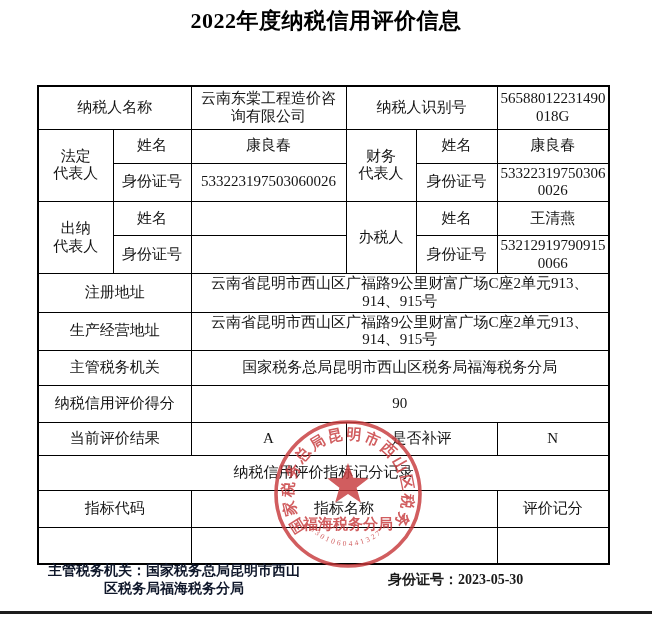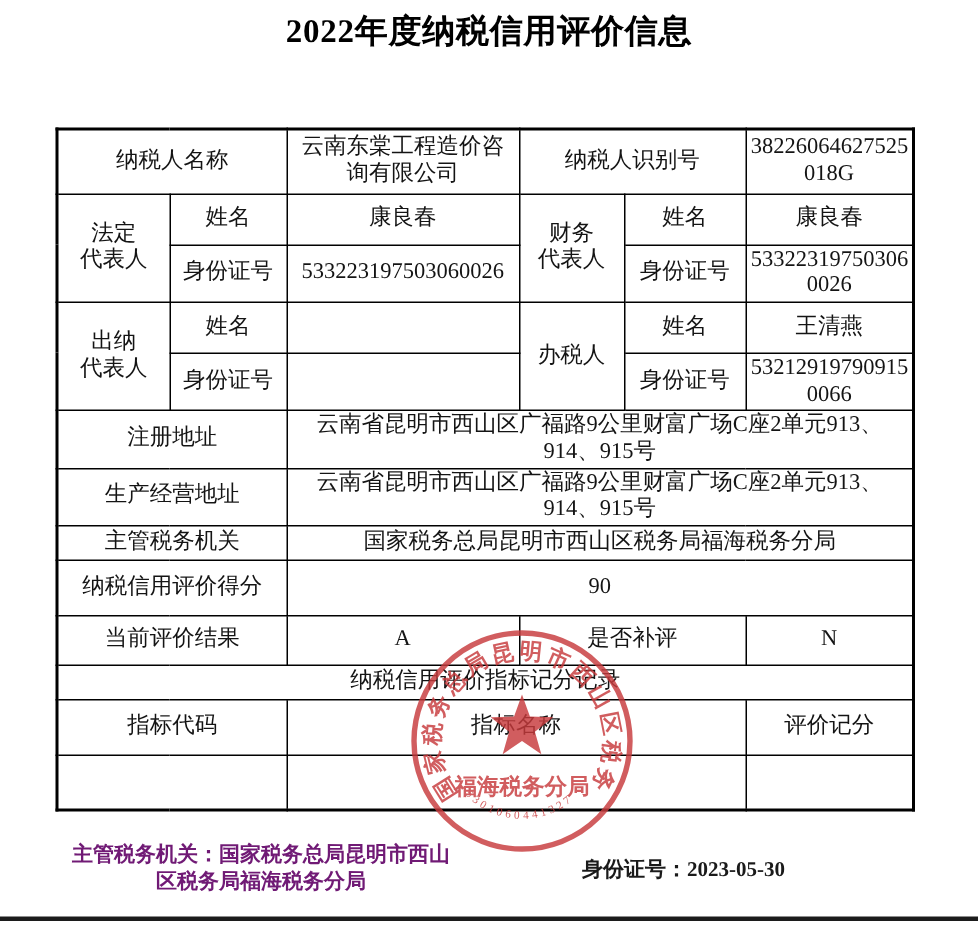--- a/index.html
+++ b/index.html
@@ -17,30 +17,30 @@
     border:2.2px solid #000;
   }
   table.doc td{
     border:1.6px solid #000;
     text-align:center;vertical-align:middle;
     font-size:15px;line-height:1.18;padding:1px 3px;
     overflow:hidden;
   }
   .preline{white-space:pre-line;}
   tr.h43{height:43px;padding-left:32px;} tr.h34{height:34px;margin-top:36px;} tr.h36{height:36px;padding-left:15px;}
-  tr.h37{height:37px;} tr.h38{height:38px;} tr.h35{height:23px;}
+  tr.h37{height:37px;} tr.h38{height:38px;} tr.h35{height:35px;}
   tr.h33{height:33px;}
   .stamp{
     position:absolute;left:263px;top:409px;width:170px;height:170px;
     opacity:0.82;pointer-events:none;z-index:5;
   }
   .footer-authority{
     position:absolute;left:40px;top:562px;width:268px;
     font-size:14px;font-weight:bold;line-height:1.32;
-    text-align:center;white-space:pre-line;color:#701a75;
+    text-align:center;white-space:pre-line;color:#0f172a;
   }
   .issue-line{
     position:absolute;left:388px;top:571px;
     font-size:14px;font-weight:bold;color:#1a1a1a;
   }
   .bottom-rule{
     position:absolute;left:0;top:611px;width:652px;height:3px;background:#1c1c1c;
   }
 </style>
 </head>
@@ -56,21 +56,21 @@
     <col style="width:70px">
       <col style="width:81px">
       <col style="width:112px">
   </colgroup>
   <tbody>
     <tr class="h43">
       <td colspan="2">纳税人名称</td>
       <td class="preline">云南东棠工程造价咨
 询有限公司</td>
       <td colspan="2">纳税人识别号</td>
-      <td class="preline">38226064627525
+      <td class="preline">56588012231490
 018G</td>
     </tr>
     <tr class="h34">
       <td rowspan="2" class="preline">法定
 代表人</td>
       <td>姓名</td>
       <td>康良春</td>
       <td rowspan="2" class="preline">财务
 代表人</td>
       <td>姓名</td>

